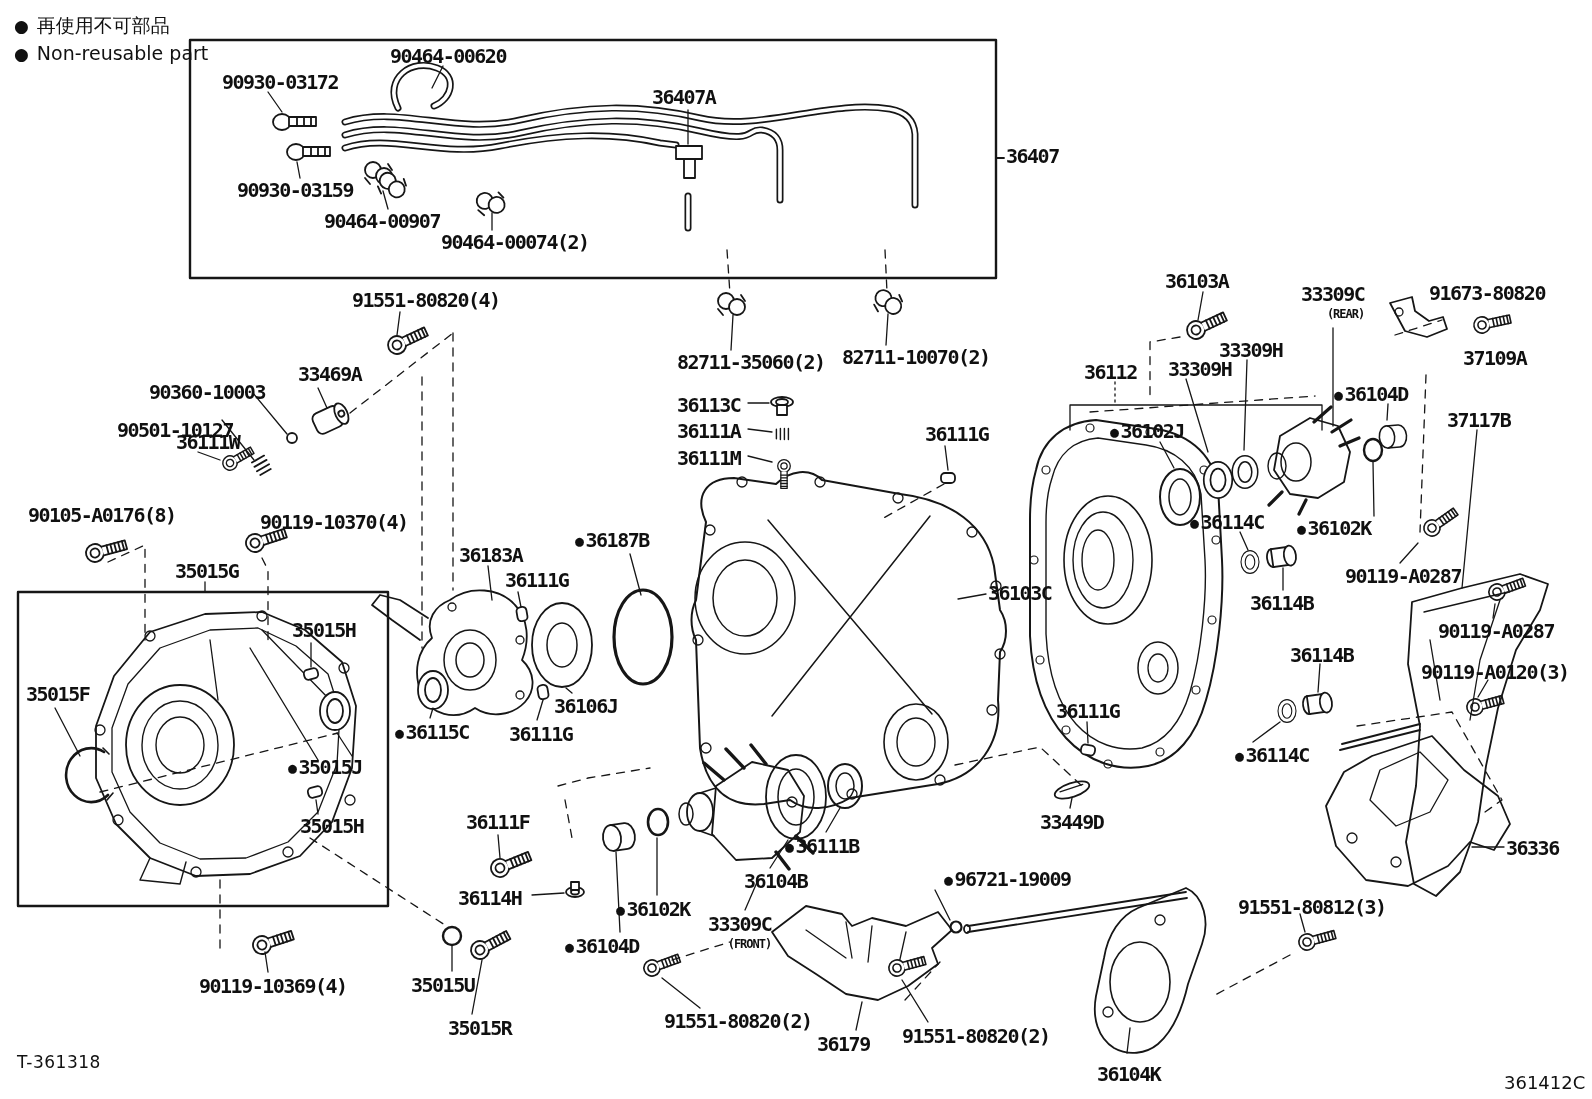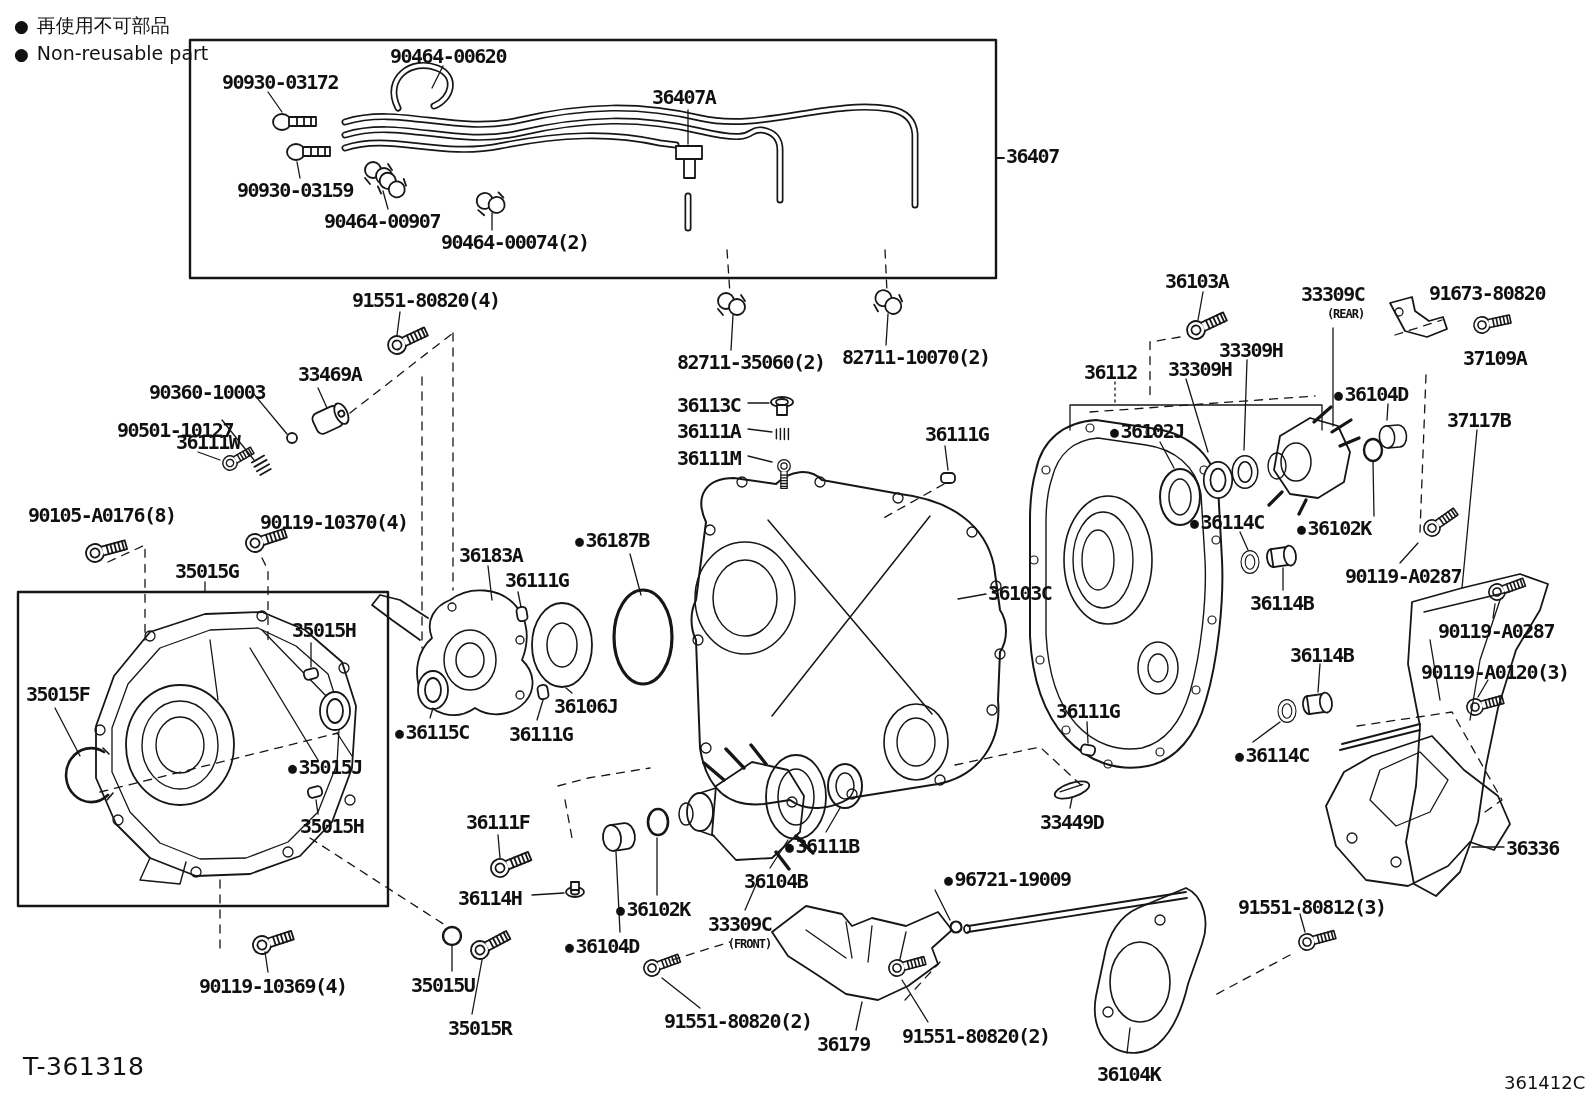--- a/index.html
+++ b/index.html
@@ -6,21 +6,21 @@
   #canvas{position:relative;width:1592px;height:1099px;background:#fff;overflow:hidden;
           font-family:"DejaVu Sans",sans-serif;color:#111;}
   #art{position:absolute;left:0;top:0;}
   .lbl{position:absolute;font-family:"DejaVu Sans Mono",monospace;font-weight:bold;
        font-size:20px;line-height:1;letter-spacing:-1.5px;color:#101010;white-space:nowrap;}
   .lbl .sub{font-size:12px;letter-spacing:-1px;margin-top:4px;margin-left:-6px;text-align:right;}
   .bullet{font-size:15px;margin-right:3px;vertical-align:1px;}
   #legend{position:absolute;left:14px;top:12px;font-size:19px;line-height:1.45;}
   #legend .row{white-space:nowrap;}
   #legend .bdot{font-size:17px;margin-right:8px;vertical-align:0px;}
-  #footer-left{position:absolute;left:23px;top:1052px;font-size:25px;letter-spacing:0.5px;}
+  #footer-left{position:absolute;left:17px;top:1052px;font-size:17px;letter-spacing:0.5px;}
   #footer-right{position:absolute;left:1504px;top:1072px;font-size:18px;}
 </style>
 </head>
 <body>
 
 <div id="canvas">
 
   <svg id="art" width="1592" height="1099" viewBox="0 0 1592 1099">
     <defs>
       <g id="bolt">

